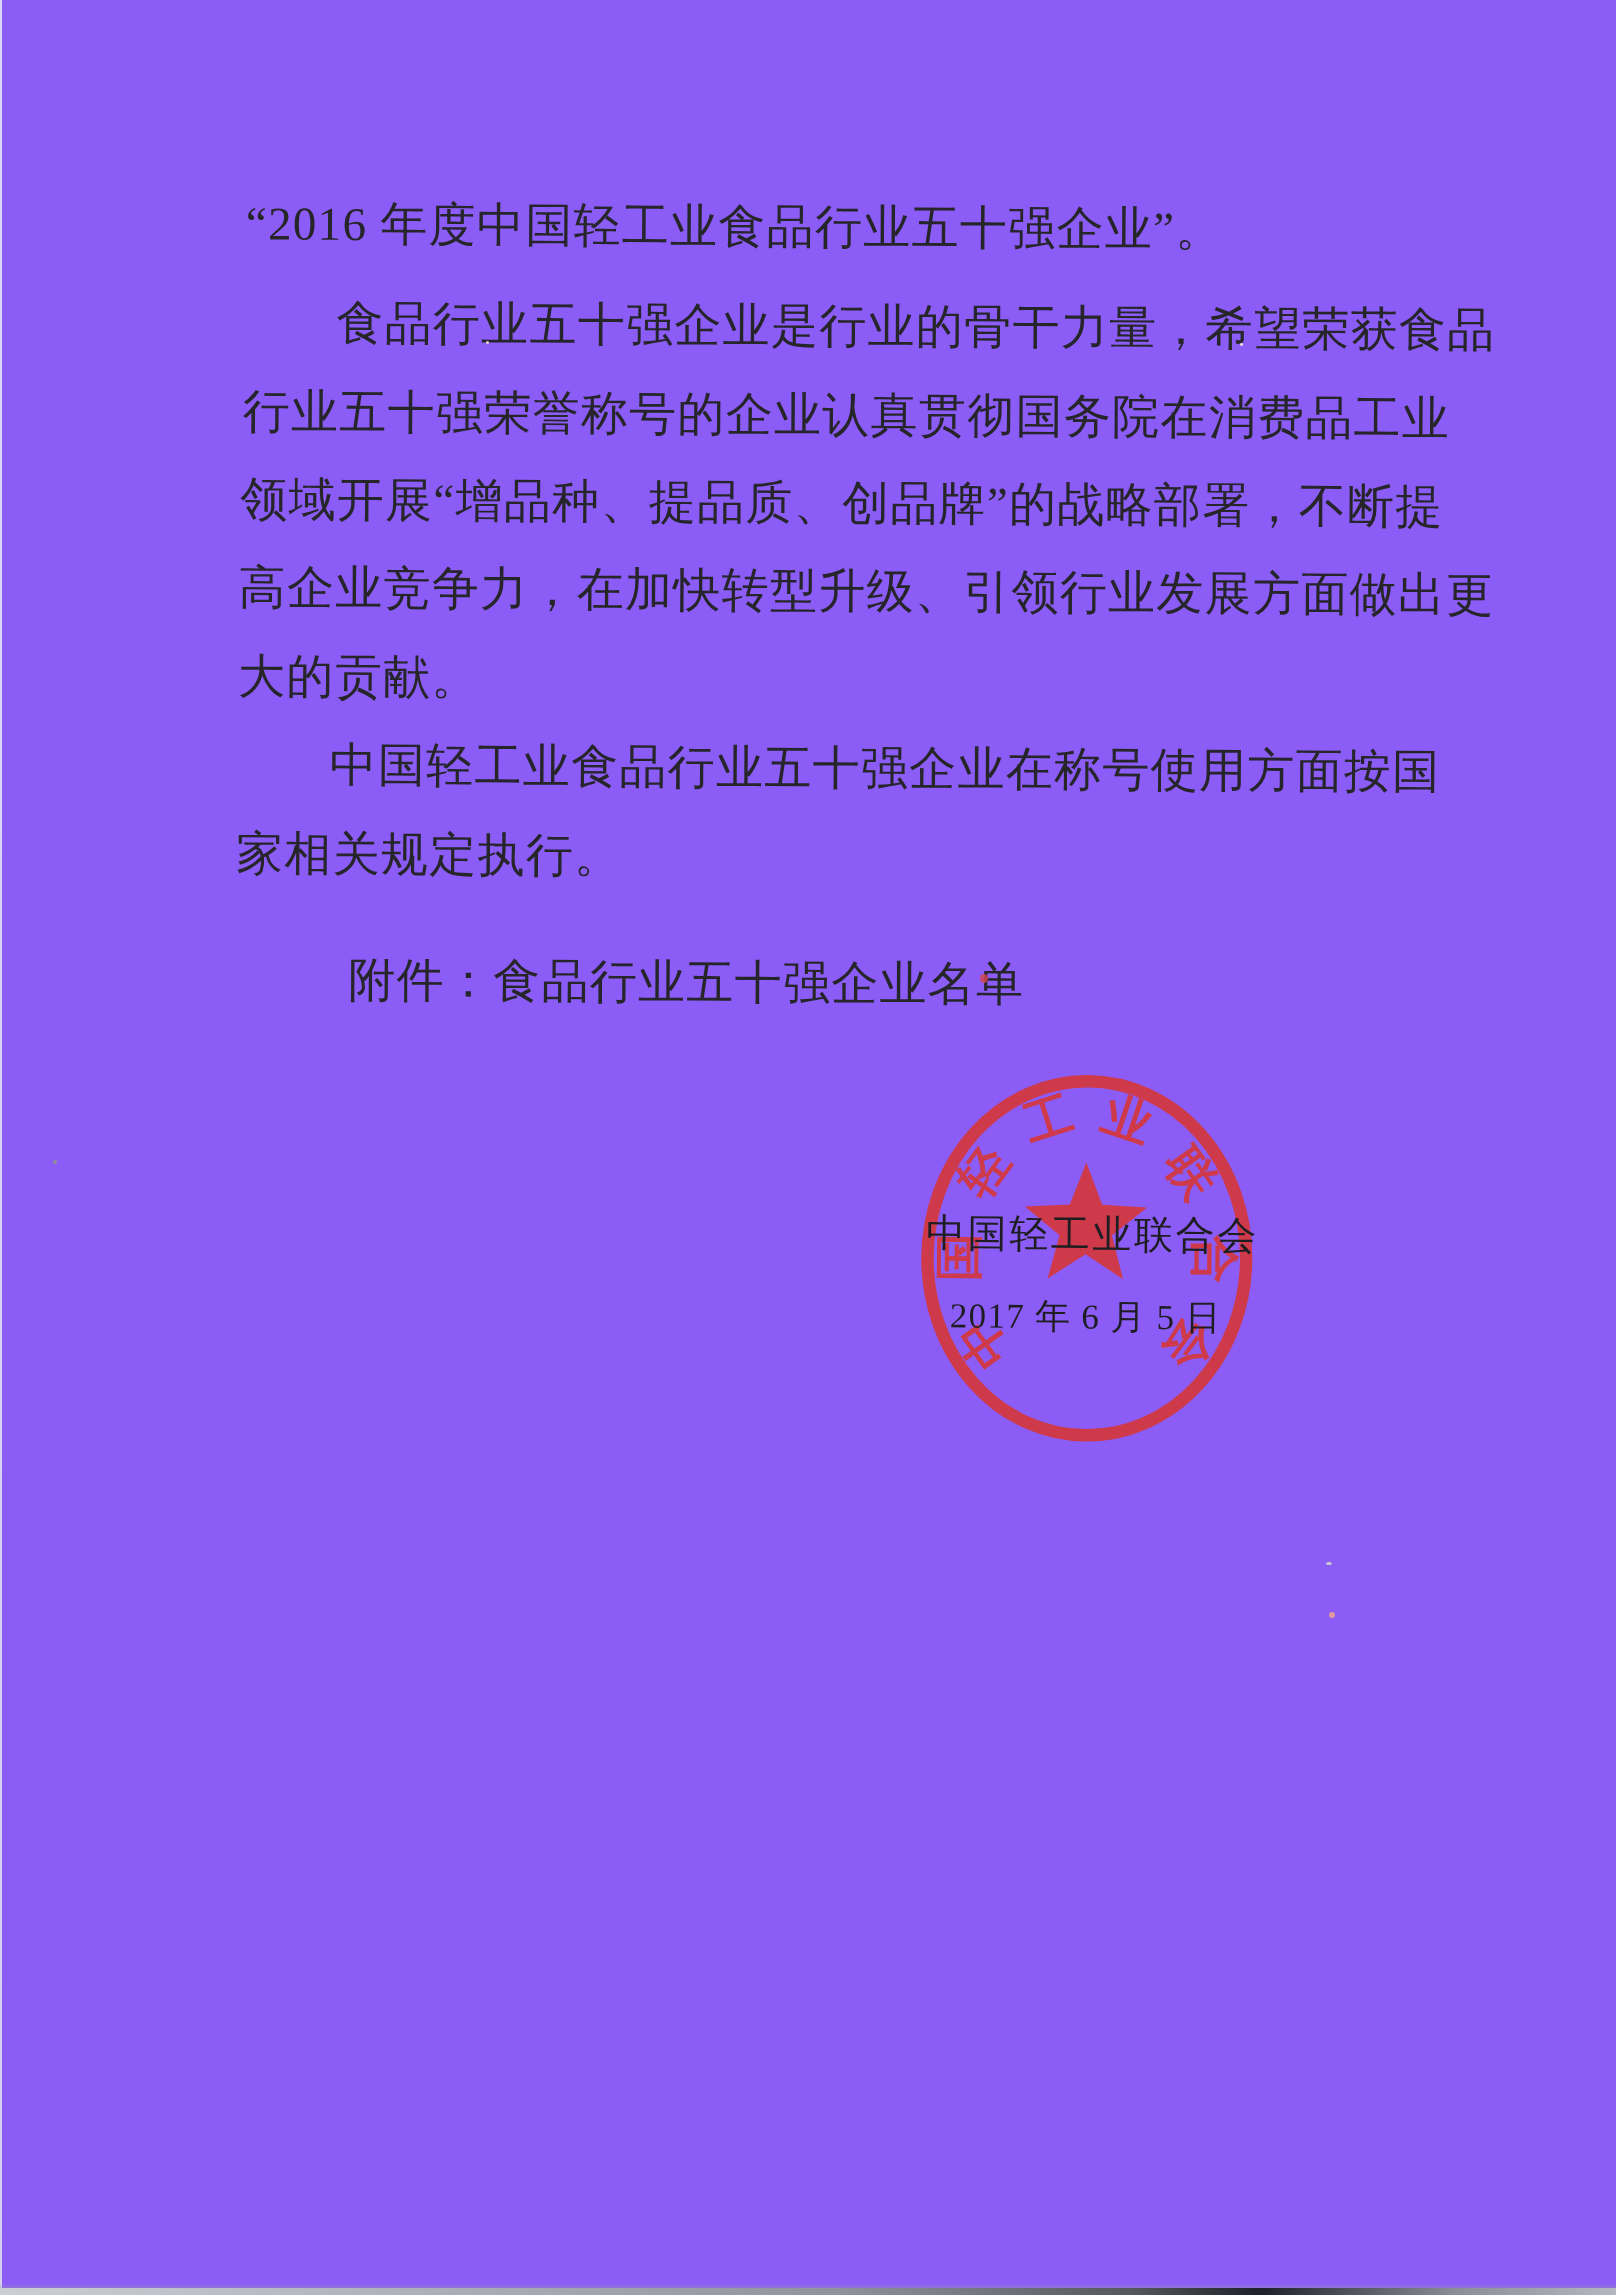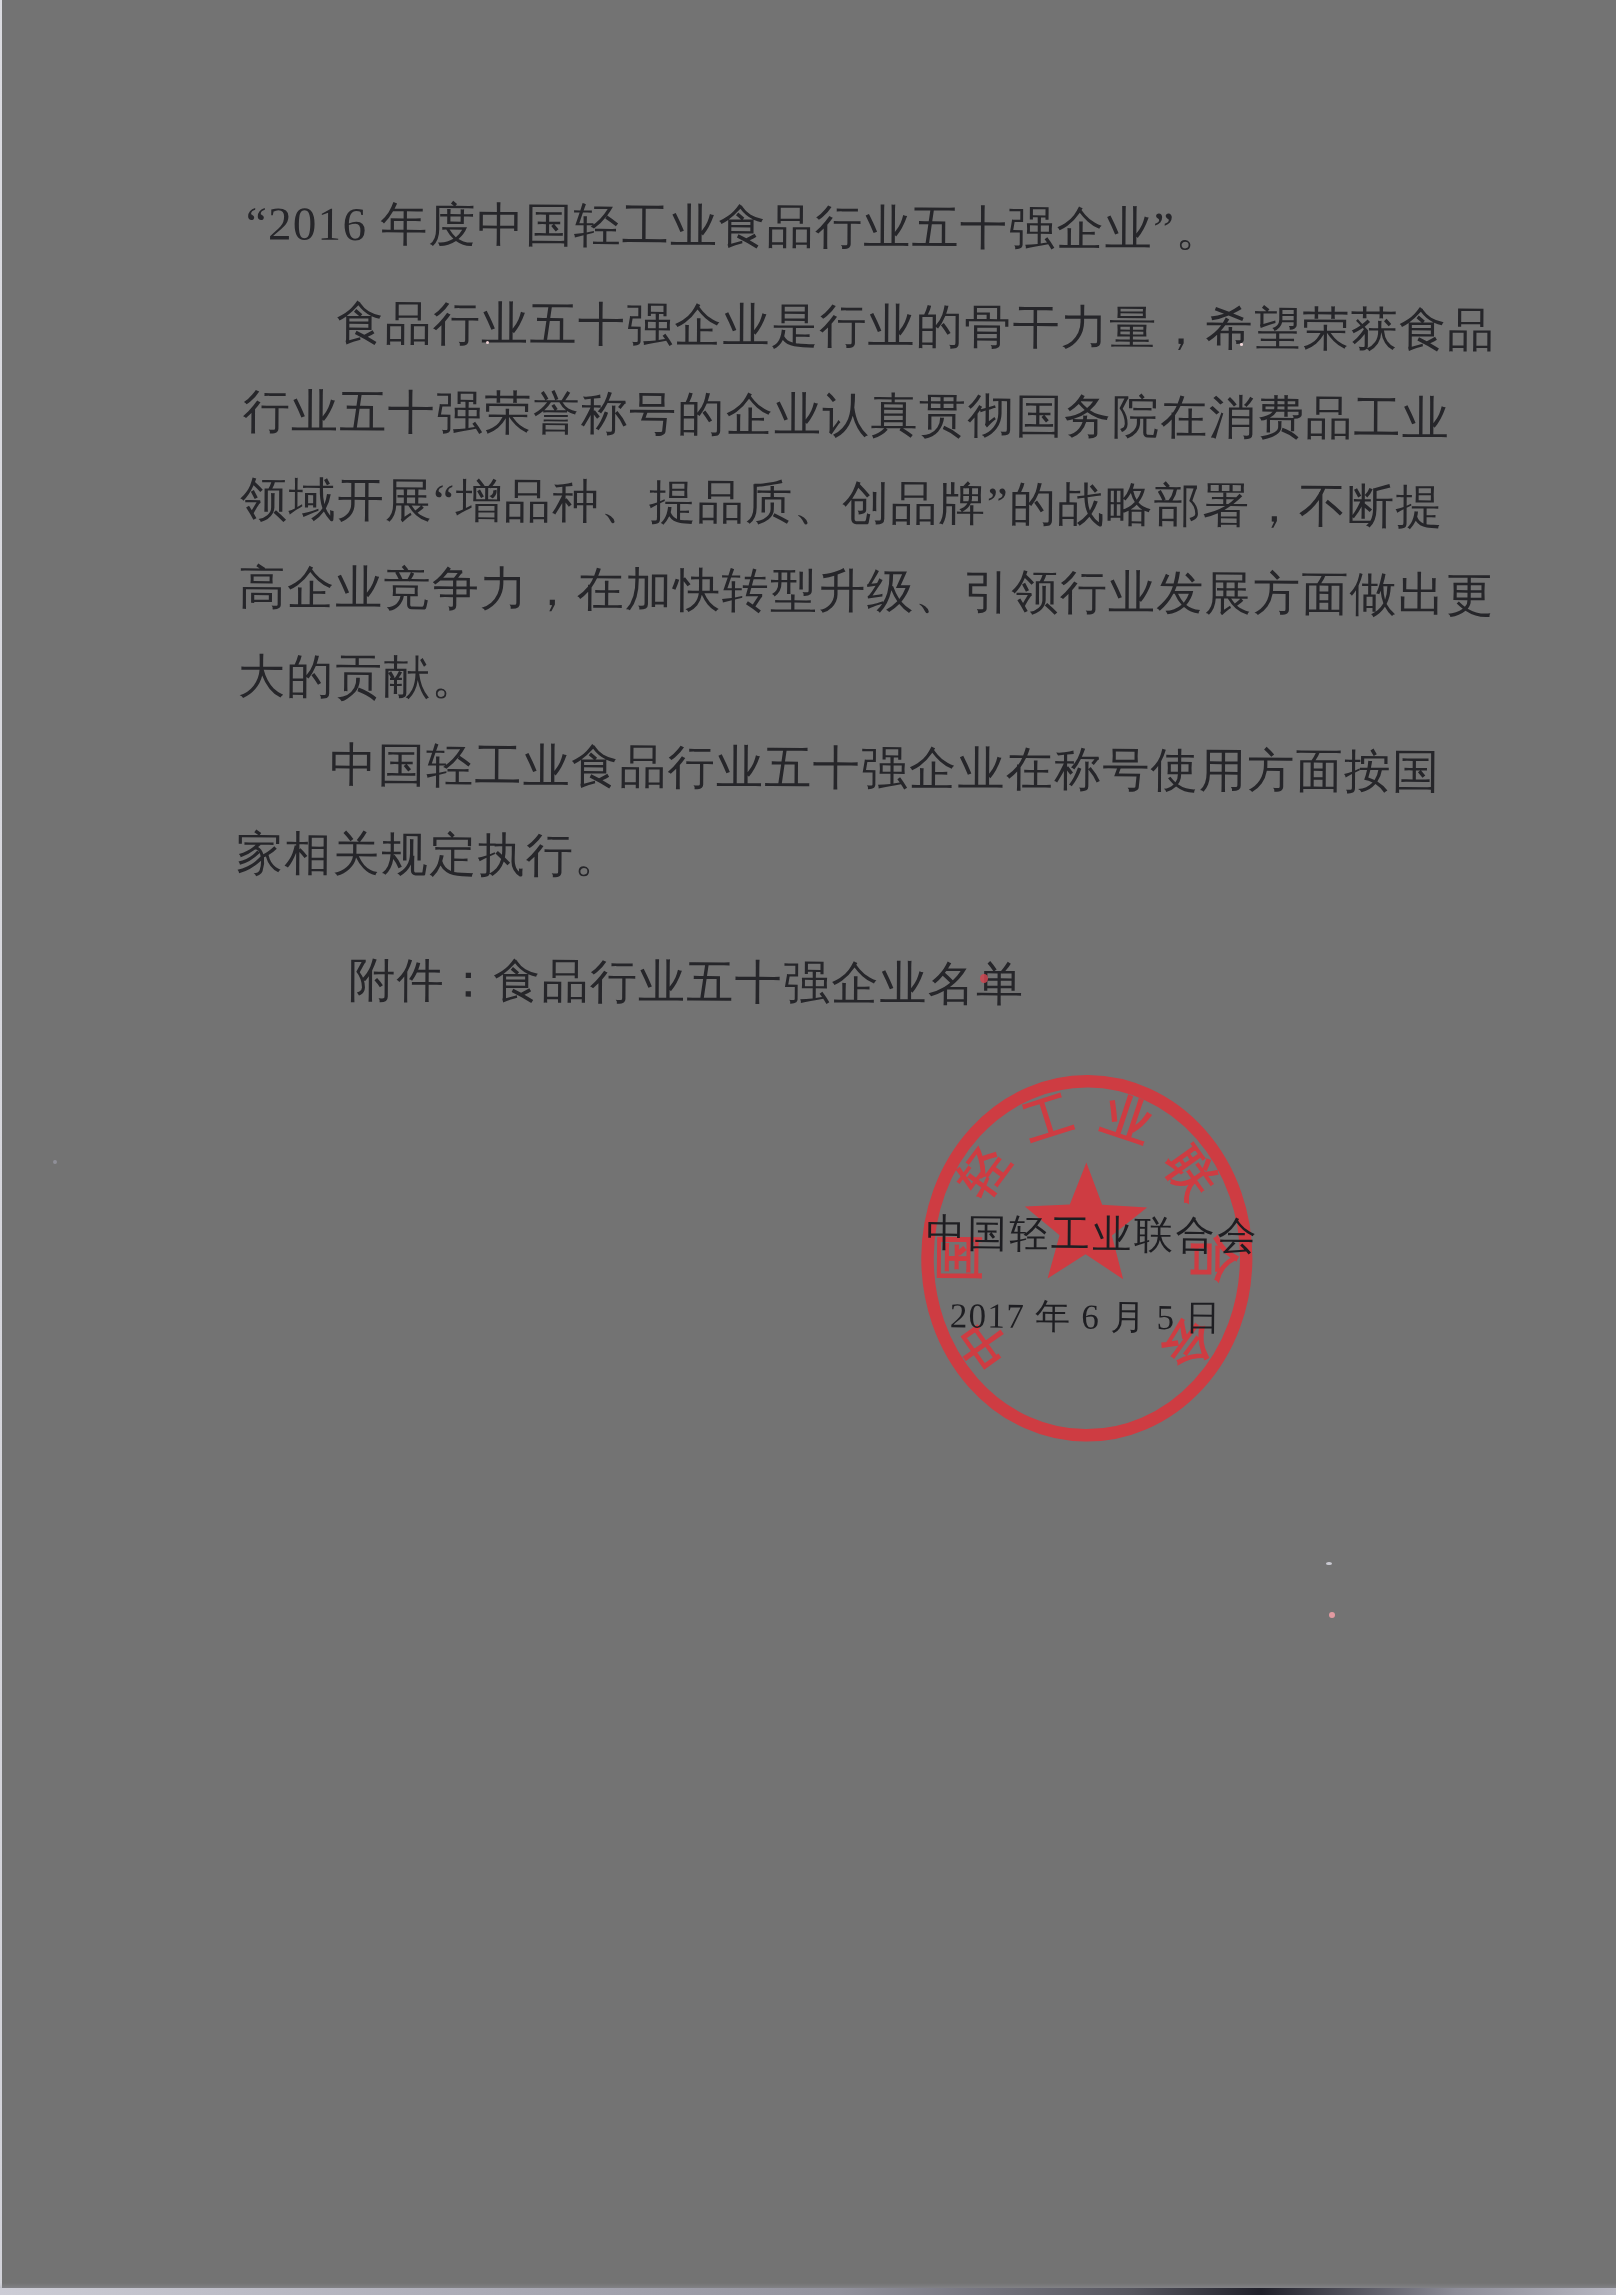--- a/index.html
+++ b/index.html
@@ -1,20 +1,20 @@
 <!DOCTYPE html>
 <html style="font-size:10.5px"><head>
 <meta charset="utf-8">
 <title>Document</title>
 <style>
   html,body{margin:0;padding:0;background:#ffffff;}
   .page{
     position:relative;
     width:1617px;height:2295px;
-    background:#737373;
+    background:#8b5cf6;
     overflow:hidden;
     font-family:"Liberation Serif","DejaVu Serif",serif;
   }
   .left-edge{
     position:absolute;left:0;top:0;width:2px;height:100%;
     background:linear-gradient(to bottom,#ededf3,#e3e3eb);
     opacity:.85;
   }
   .content{
     position:absolute;left:0;top:0;width:100%;height:100%;

